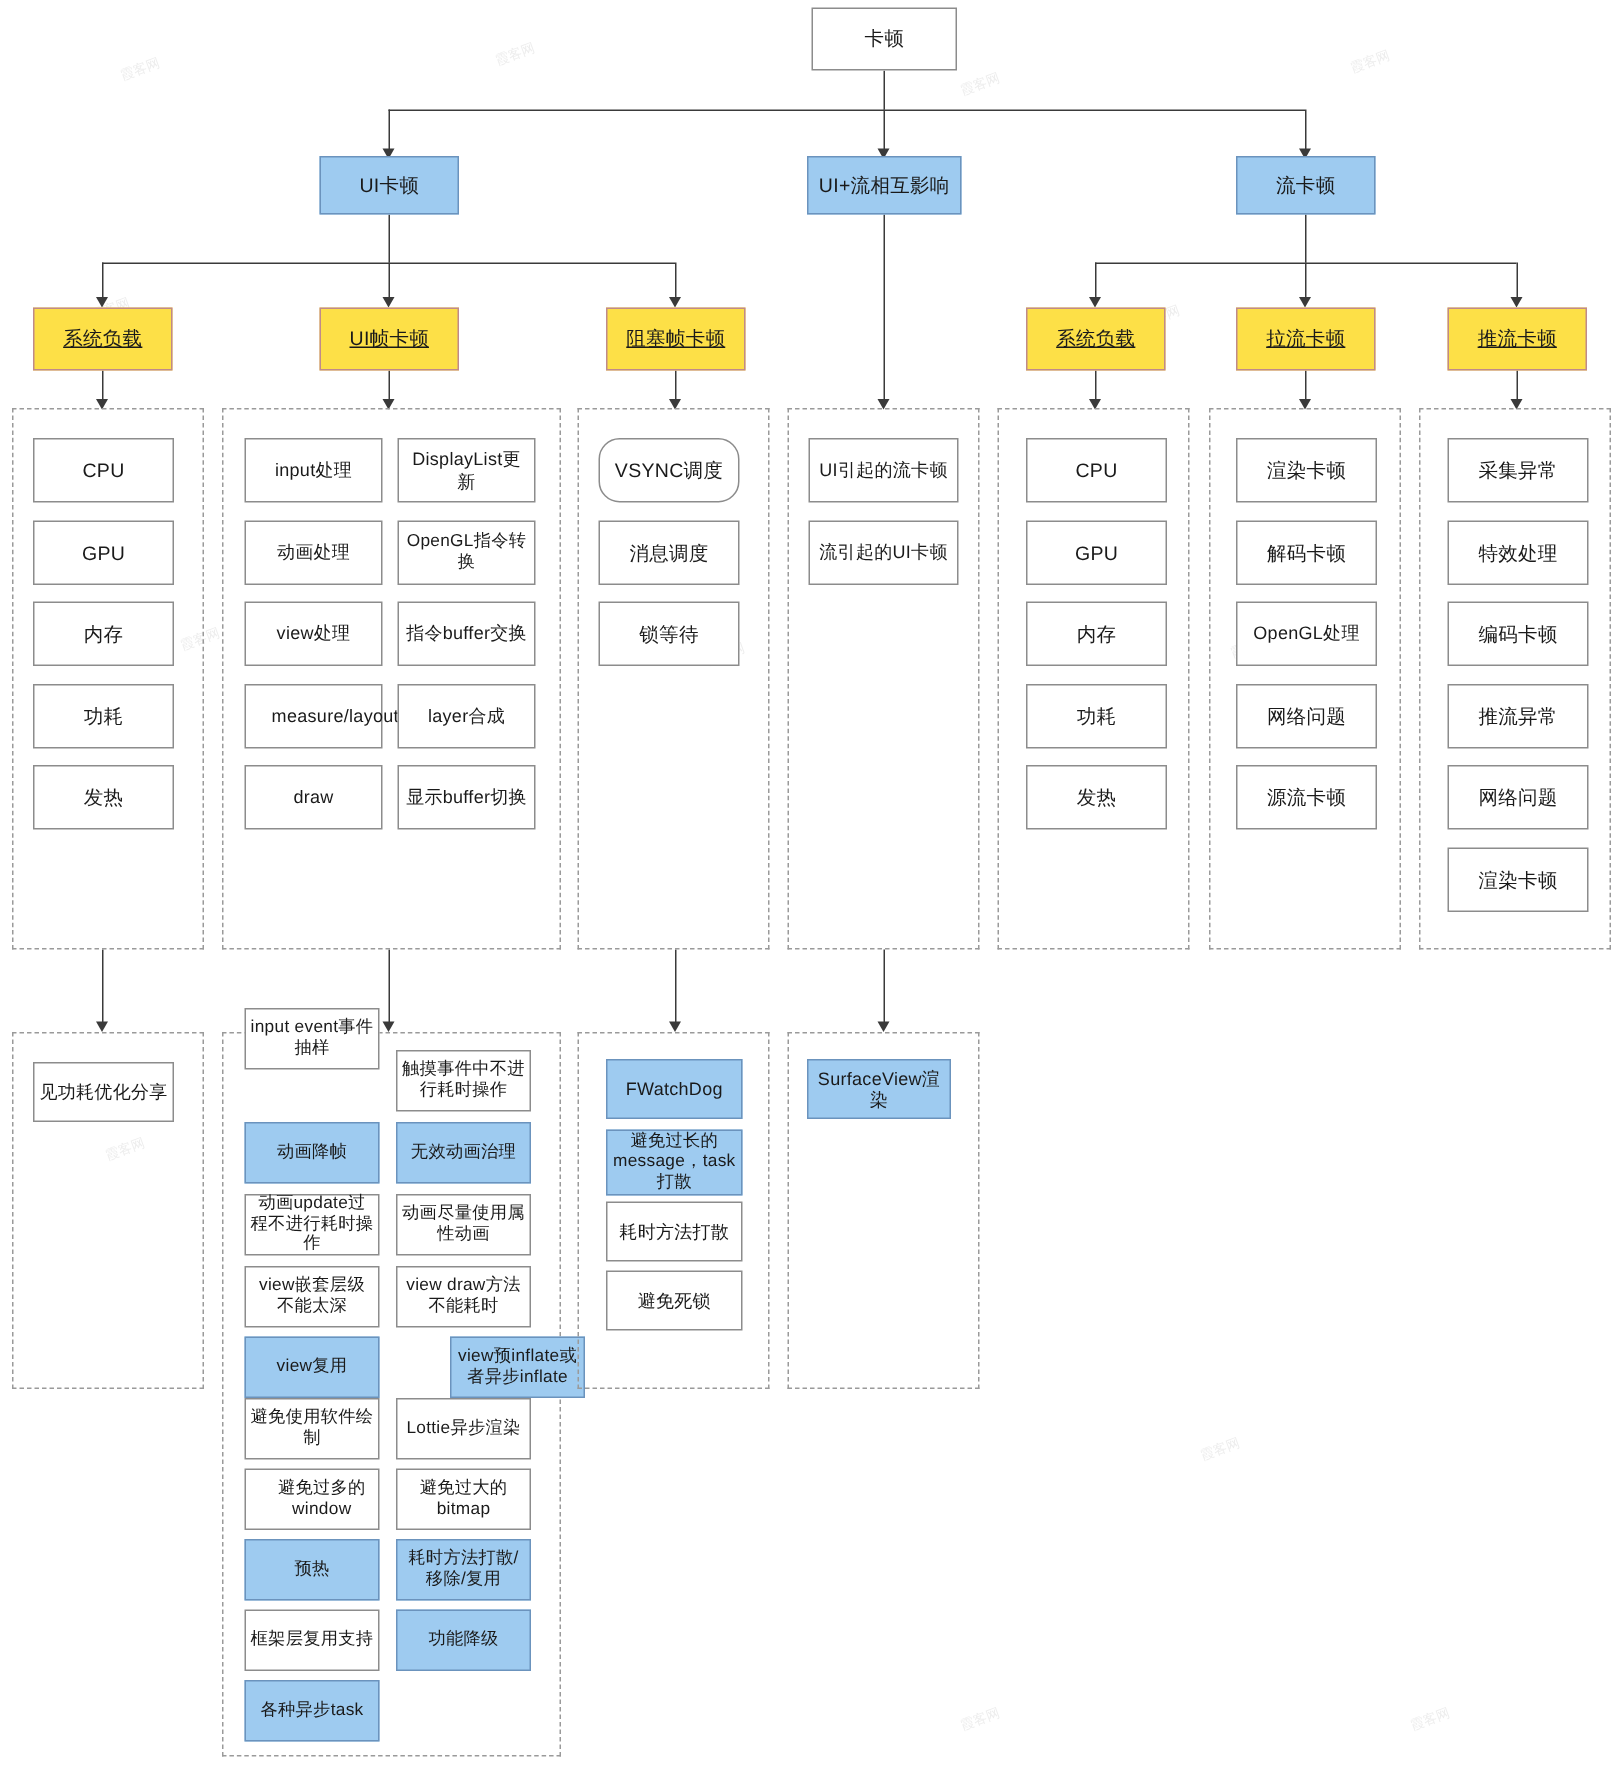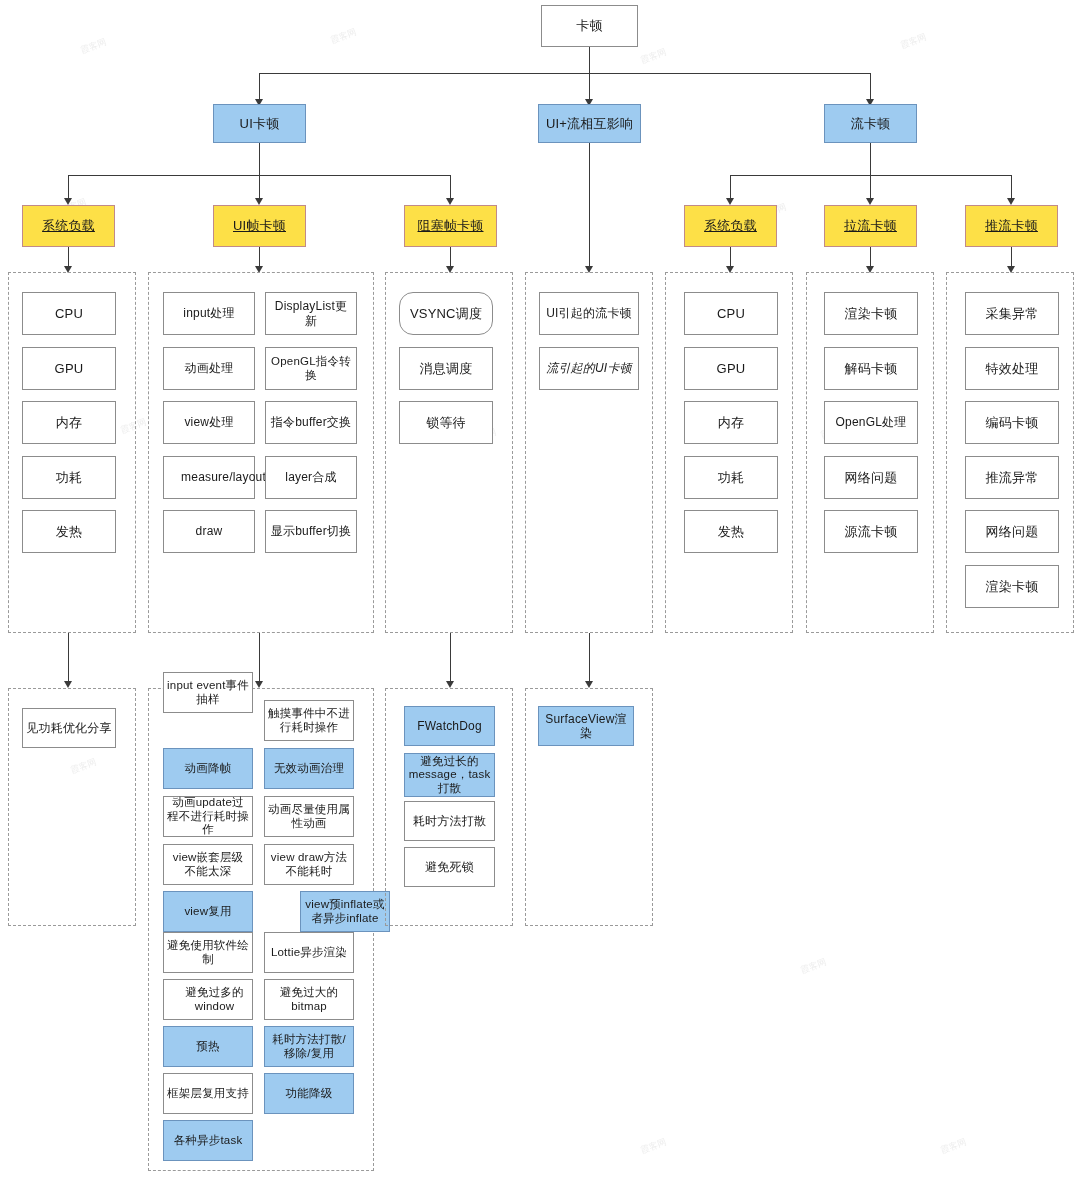--- a/index.html
+++ b/index.html
@@ -237,21 +237,21 @@
     <span>消息调度</span>
     </div>
   <div class="node white" style="left:399px; top:401px; width:94px; height:43px;">
     <span>锁等待</span>
     </div>
 
   <div class="group" style="left:525px; top:272px; width:128px; height:361px;"></div>
   <div class="node white small" style="left:539px; top:292px; width:100px; height:43px;">
     <span>UI引起的流卡顿</span>
     </div>
-  <div class="node white small" style="left:539px; top:347px; width:100px; height:43px;font-style:italic;">
+  <div class="node white small" style="left:539px; top:347px; width:100px; height:43px;">
     <span>流引起的UI卡顿</span>
     </div>
 
   <div class="group" style="left:665px; top:272px; width:128px; height:361px;"></div>
   <div class="node white" style="left:684px; top:292px; width:94px; height:43px;">
     <span>CPU</span>
     </div>
   <div class="node white" style="left:684px; top:347px; width:94px; height:43px;">
     <span>GPU</span>
     </div>

